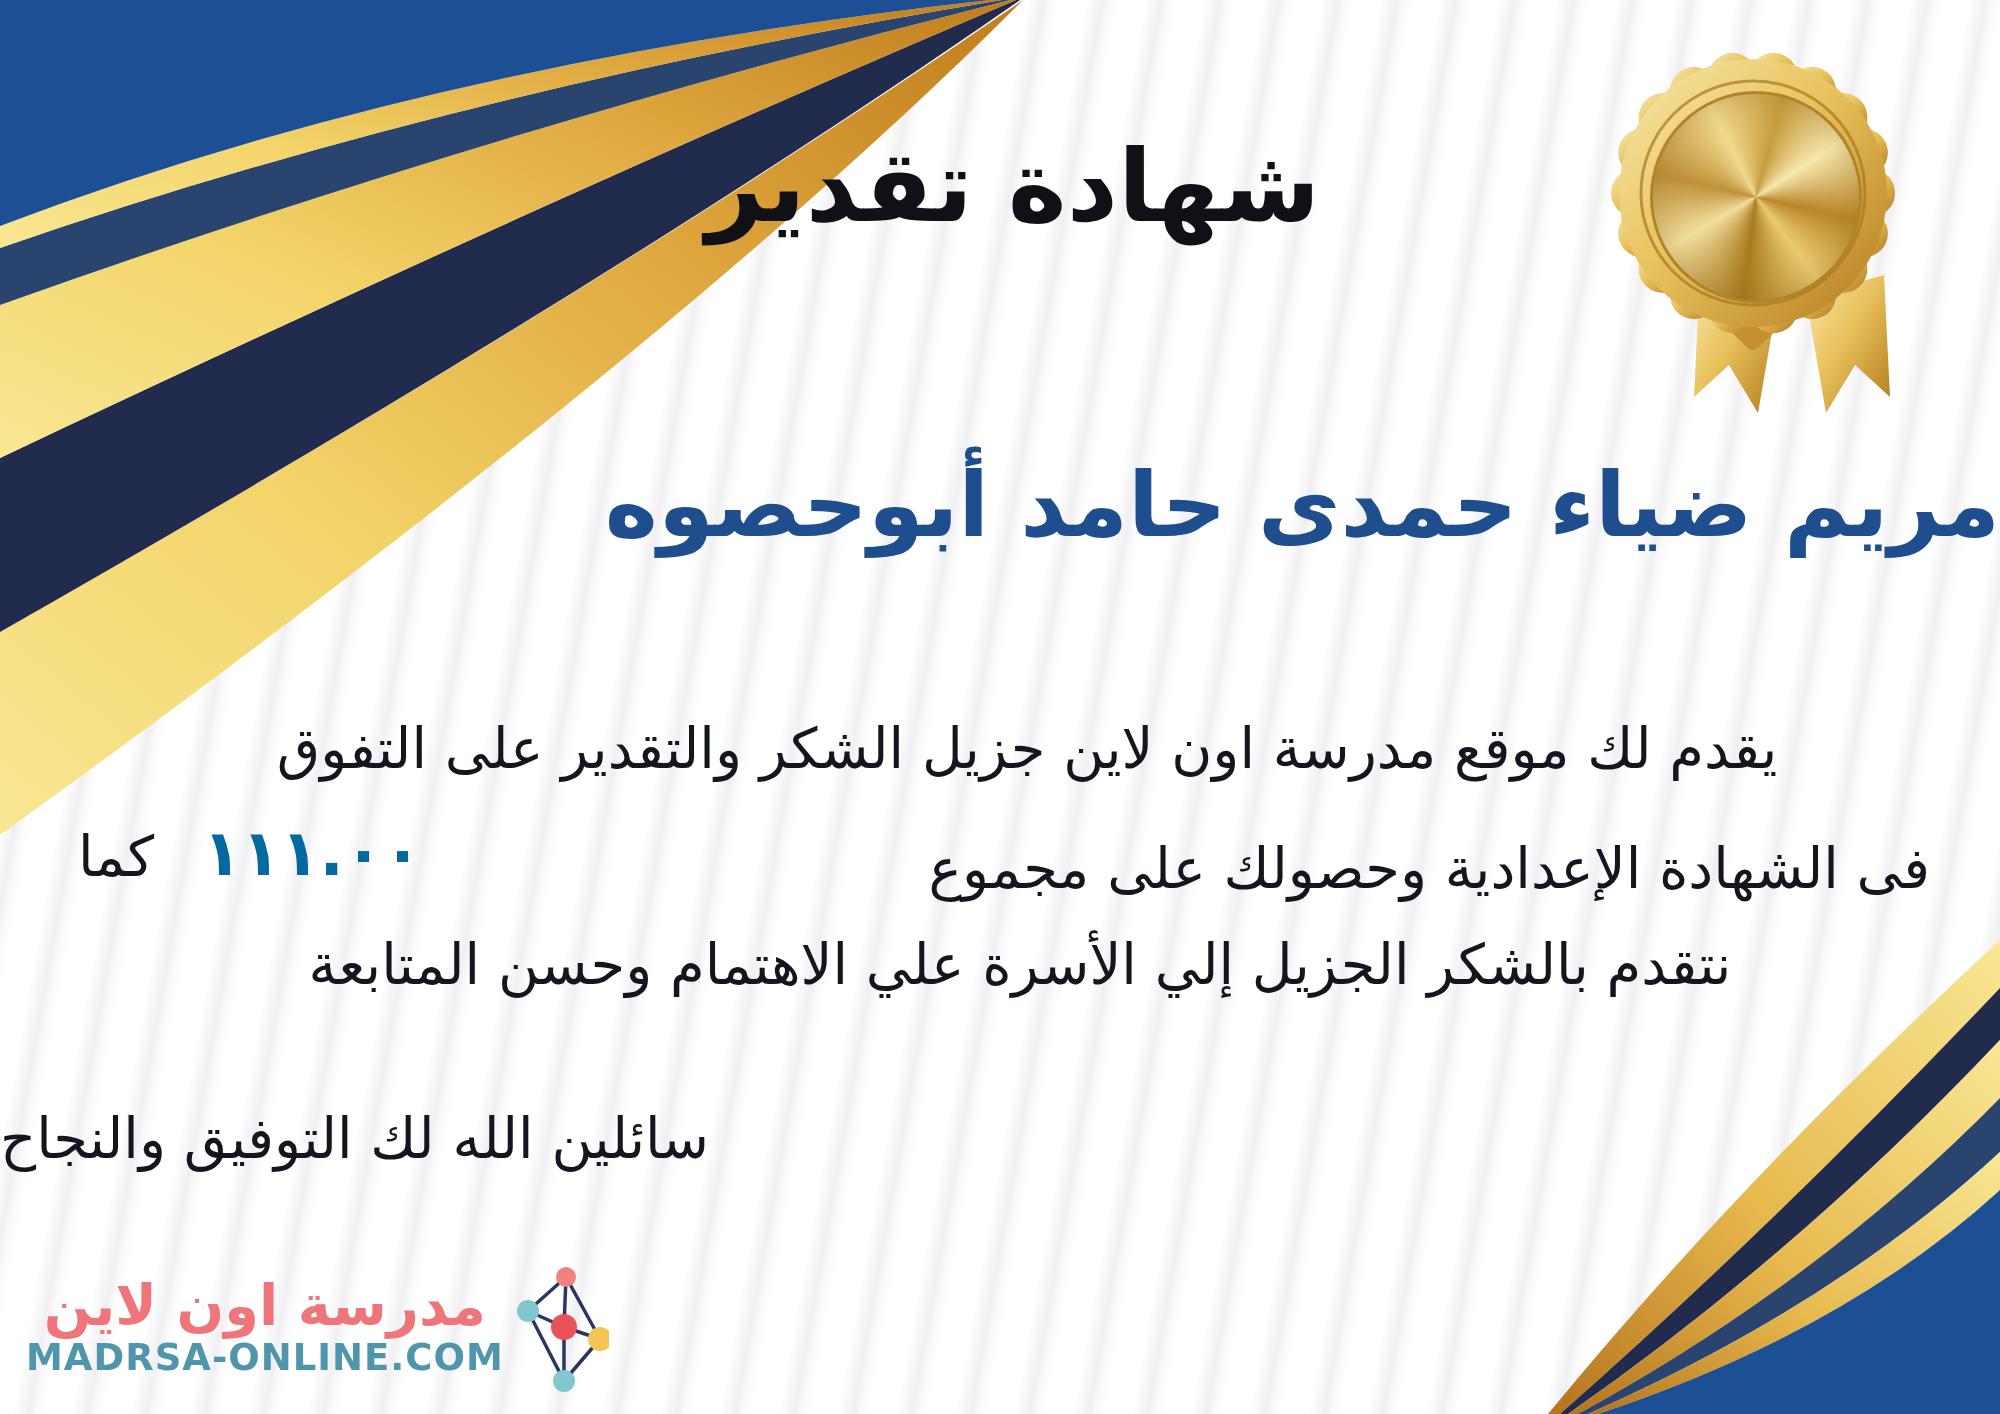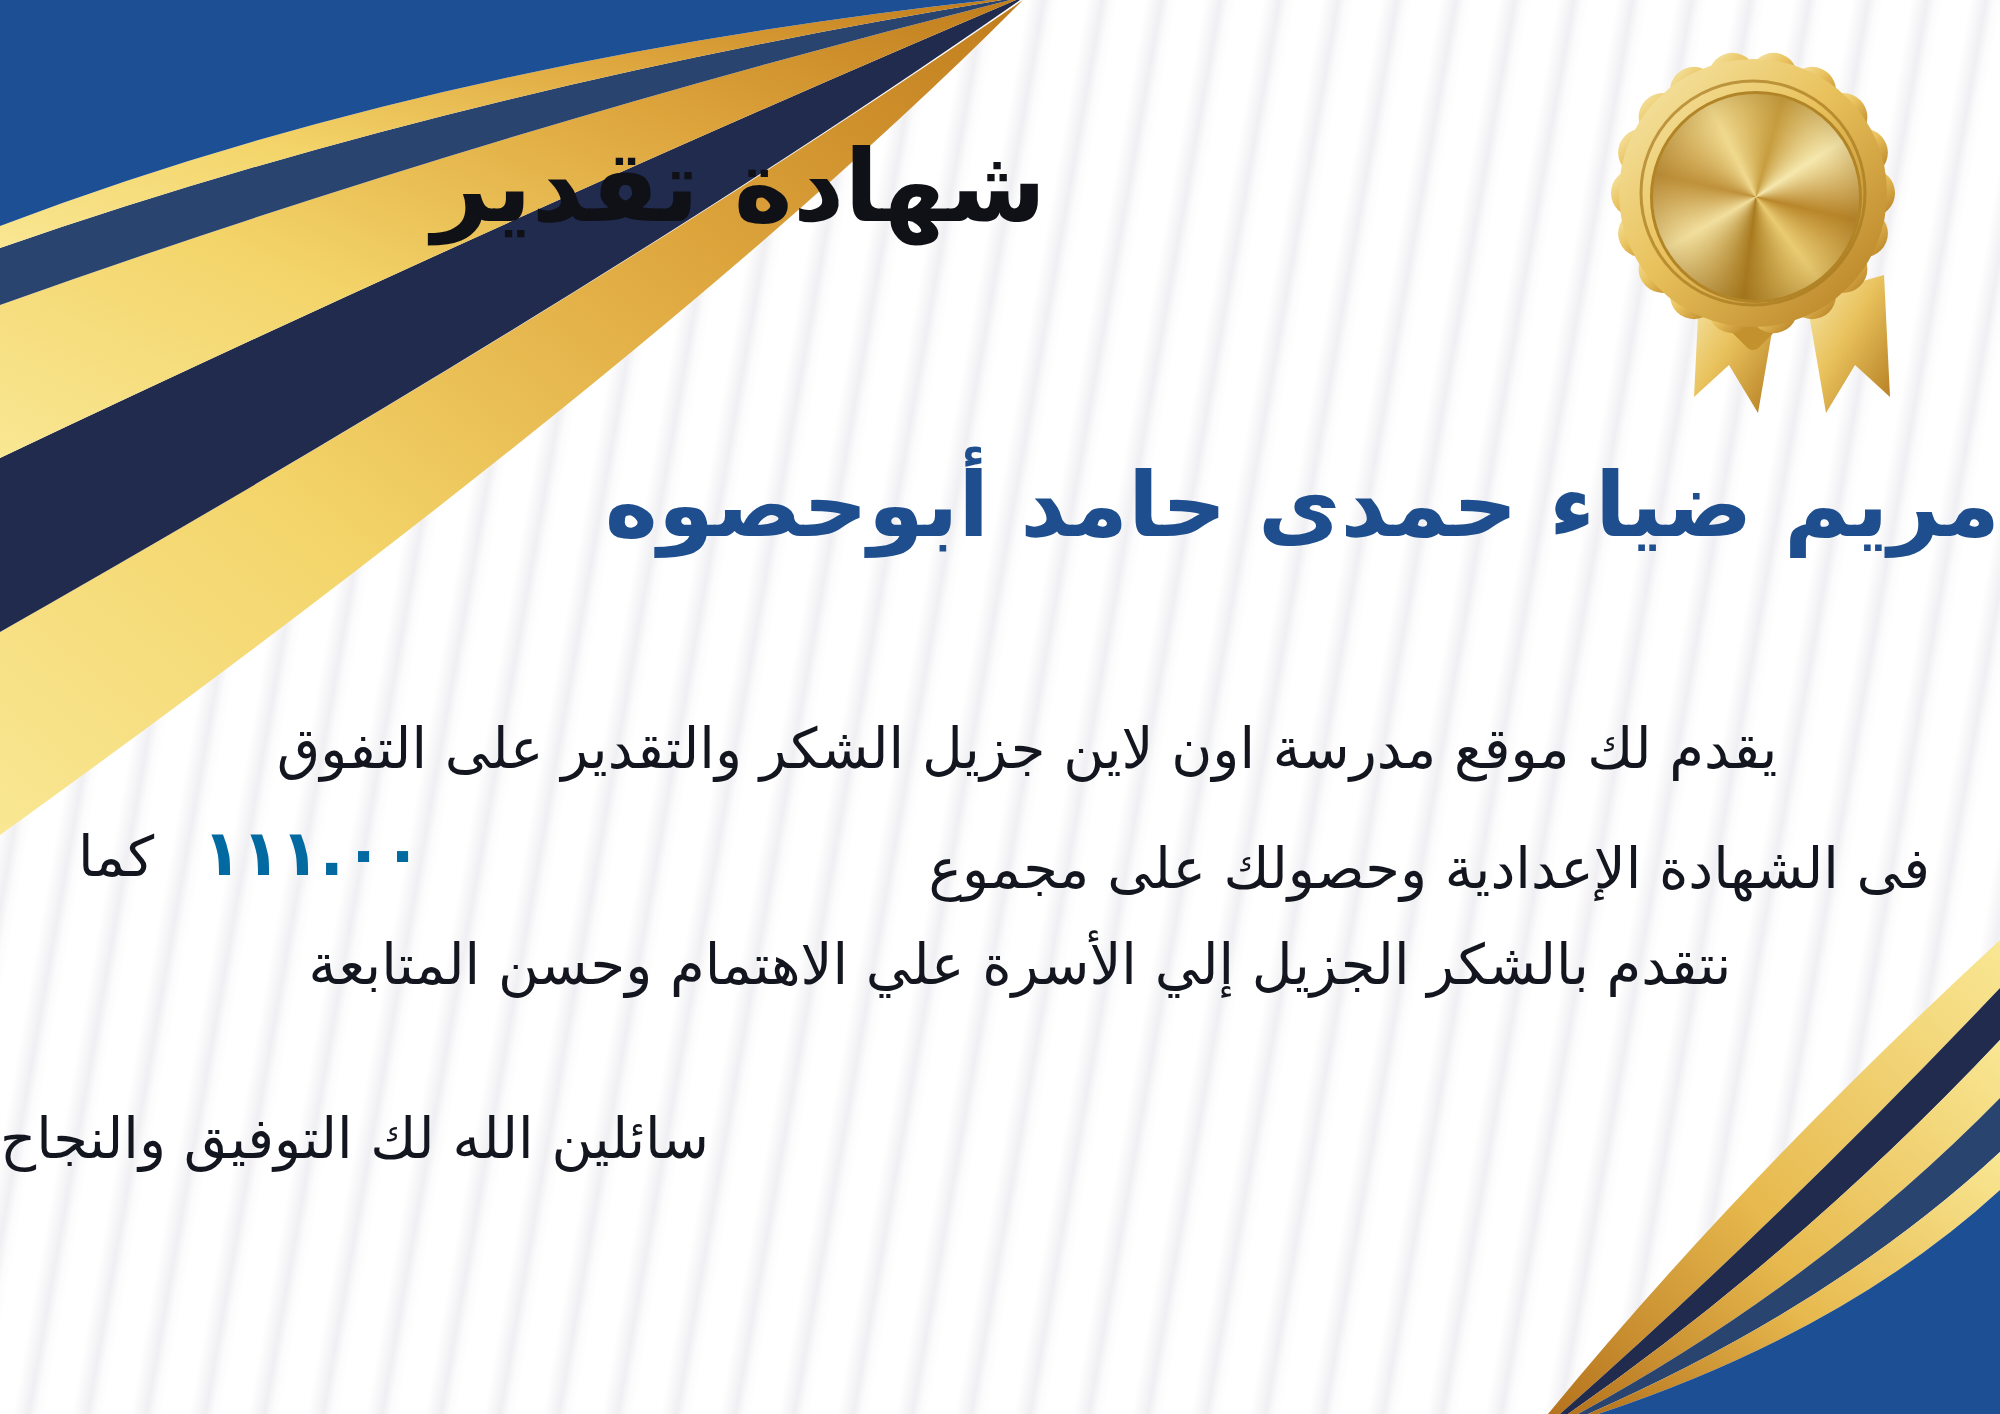--- a/index.html
+++ b/index.html
@@ -34,21 +34,21 @@
       conic-gradient(from 15deg,
         #c79d3f 0deg, #f6e8ae 42deg, #b9862a 88deg,
         #e9cb72 128deg, #a87a1f 172deg, #f2df9e 225deg,
         #bf913a 268deg, #f0d98e 318deg, #c79d3f 360deg);
     box-shadow:inset 0 0 30px rgba(120,80,10,.25);
   }
 
   
   .t{position:absolute;direction:rtl;z-index:2;white-space:nowrap;}
   .title{
-    top:128px;left:432px;width:900px;text-align:left;
+    top:128px;left:420px;width:900px;text-align:right;
     font-size:100px;font-weight:bold;color:#0f1117;letter-spacing:-2px;
   }
   .student-name{
     top:452px;left:0;width:2000px;text-align:right;
     font-size:90px;font-weight:bold;color:#1f4e8e;
   }
   .body-line{font-size:56px;color:#14161f;font-weight:500;}
   .line1{top:716px;left:0;width:2000px;text-align:center;margin-left:27px;}
   .line2{top:824px;left:0;width:2000px;height:110px;}
   .line2 .phrase{position:absolute;right:70px;top:0;margin-top:12px;}
@@ -162,14 +162,30 @@
   <div class="t body-line line2">
     <span class="phrase">فى الشهادة الإعدادية وحصولك على مجموع</span>
     <span class="score">١١١.٠٠</span>
     <span class="kama">كما</span>
   </div>
 
   <div class="t body-line line3">نتقدم بالشكر الجزيل إلي الأسرة علي الاهتمام وحسن المتابعة</div>
 
   <div class="t closing">سائلين الله لك التوفيق والنجاح</div>
 
+  <div class="logo">
+    <div class="logo-texts">
+      <div class="logo-ar">مدرسة اون لاين</div>
+      <div class="logo-domain">MADRSA-ONLINE.COM</div>
+    </div>
+    <svg width="95" height="135" viewBox="0 0 95 135" aria-hidden="true">
+      <g stroke="#2b3560" stroke-width="3.5" fill="none">
+        <path d="M52,18 L14,52 M52,18 L50,68 M52,18 L86,80 M14,52 L50,68 M50,68 L86,80 M14,52 L50,122 M50,68 L50,122 M86,80 L50,122"></path>
+      </g>
+      <circle cx="52" cy="18" r="10" fill="#f0837f"></circle>
+      <circle cx="14" cy="52" r="11" fill="#82c7cf"></circle>
+      <circle cx="50" cy="68" r="13" fill="#e8535a"></circle>
+      <circle cx="86" cy="80" r="12" fill="#f3c653"></circle>
+      <circle cx="50" cy="122" r="11" fill="#82c7cf"></circle>
+    </svg>
+  </div>
 
 </div>
 
 </body></html>

